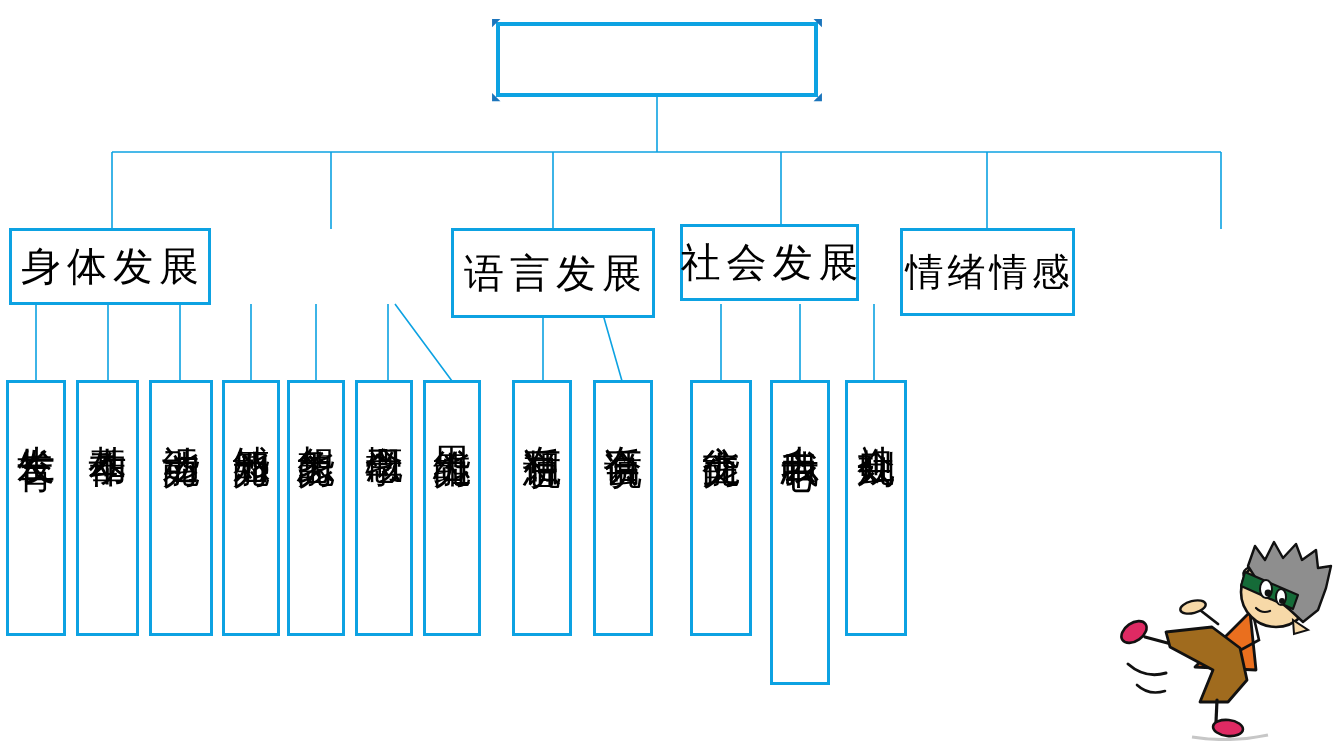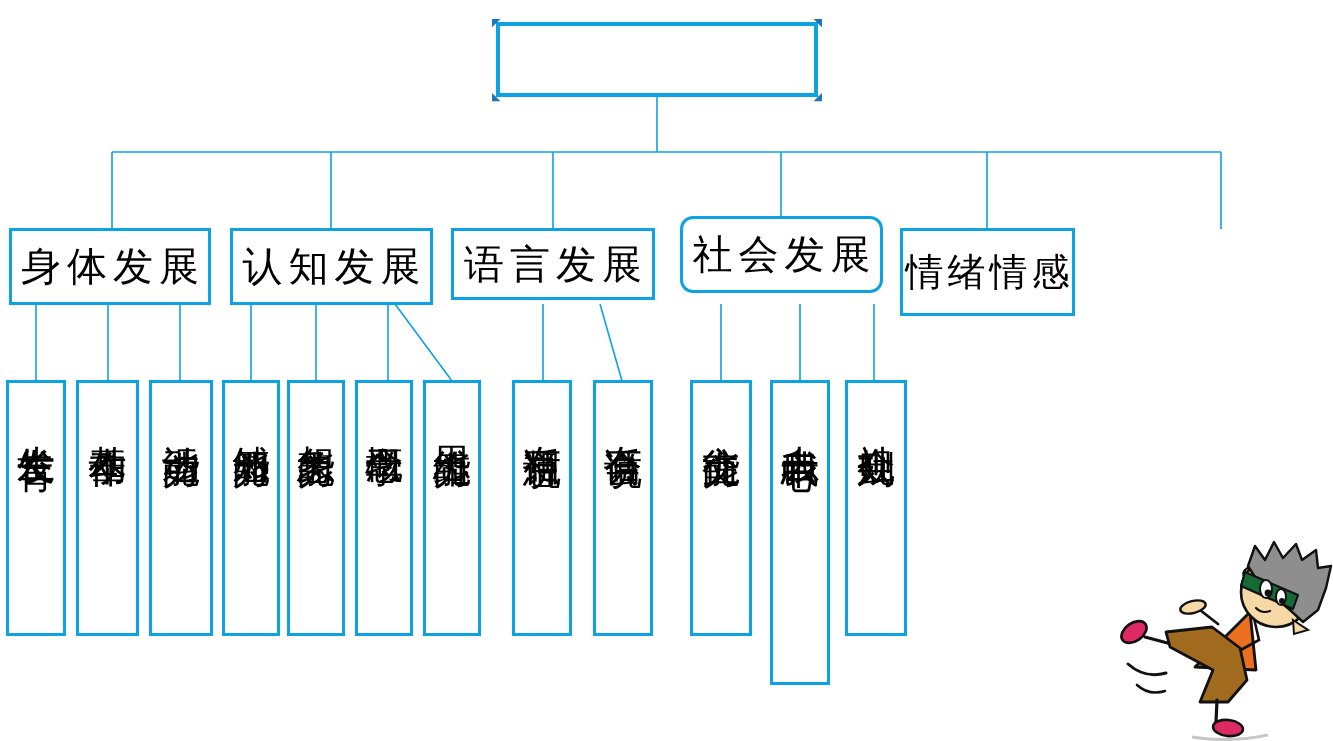--- a/index.html
+++ b/index.html
@@ -101,27 +101,24 @@
   <div class="node root" style="left:496px;top:22px;width:322px;height:75px;">
     <span class="handle tl">◤</span>
     <span class="handle tr">◥</span>
     <span class="handle bl">◣</span>
     <span class="handle br">◢</span>
   </div>
 
   <div class="node" style="left:9px;top:228px;width:202px;height:77px;">
     <span class="h-label">身体发展</span>
   </div>
-  <div class="node" style="left:230px;top:228px;width:203px;height:77px;">
-    <span class="h-label">认知发展</span>
-  </div>
-  <div class="node" style="left:451px;top:228px;width:204px;height:72px;">
+  <div class="node" style="left:451px;top:228px;width:204px;height:90px;">
     <span class="h-label">语言发展</span>
   </div>
-  <div class="node" style="left:680px;top:216px;width:203px;height:77px;border-radius:13px;">
+  <div class="node" style="left:680px;top:224px;width:179px;height:77px;">
     <span class="h-label">社会发展</span>
   </div>
   <div class="node" style="left:900px;top:228px;width:175px;height:88px;">
     <span class="h-label" style="font-size:38px;letter-spacing:4px;text-indent:4px;">情绪情感</span>
   </div>
 
   <div class="node vnode" style="left:6px;top:380px;width:60px;height:256px;">
     <span class="v-label">生长发育</span>
   </div>
   <div class="node vnode" style="left:76px;top:380px;width:63px;height:256px;">

